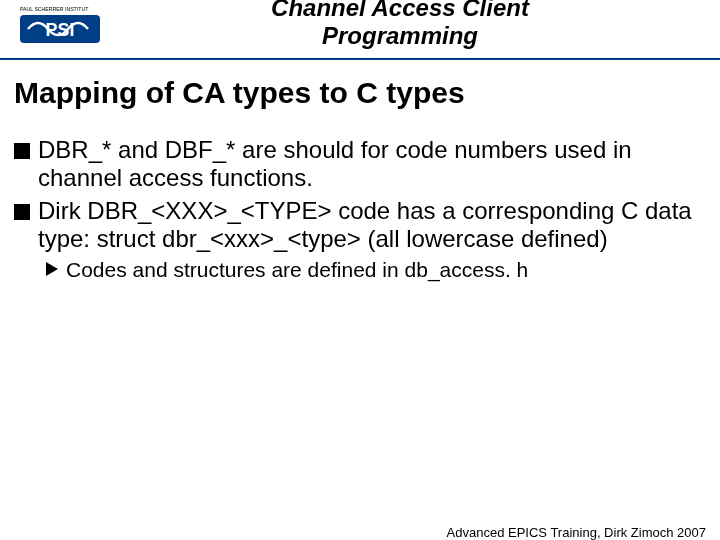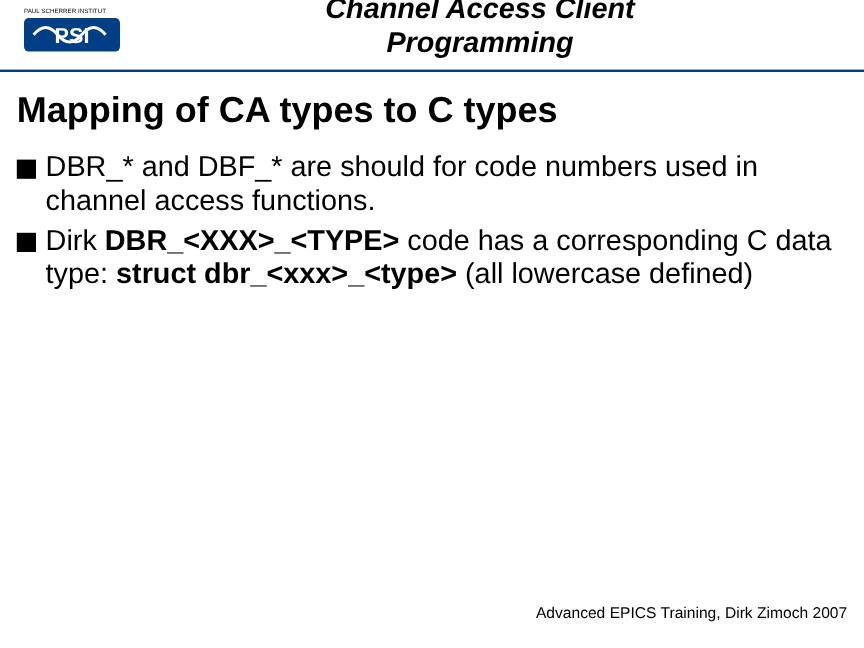--- a/index.html
+++ b/index.html
@@ -27,21 +27,21 @@
       font-size: 24px;
       font-weight: bold;
       font-style: italic;
       color: #000;
       margin-top: -6px;
     }
     .slide-title {
       font-size: 30px;
       font-weight: bold;
       color: #000;
-      margin: 16px 14px 16px 14px;
+      margin: 16px 14px 26px 14px;
     }
     .content {
       padding: 0 14px;
     }
     .bullet-l1 {
       display: flex;
       align-items: flex-start;
       font-size: 24px;
       color: #000;
       margin-bottom: 4px;
@@ -62,25 +62,25 @@
       color: #000;
       margin-left: 30px;
       margin-bottom: 2px;
     }
     .marker-tri {
       flex-shrink: 0;
       margin-top: 3px;
       margin-right: 6px;
     }
     .bullet-l2 .text { flex: 1; line-height: 1.2; }
-    b { font-weight: bold; }
+    b { font-weight: normal; }
     .footer {
       position: absolute;
       right: 14px;
-      bottom: 22px;
+      bottom: 0;
       font-size: 13px;
       color: #000;
     }
   </style>
 </head>
 <body>
 
 <div class="header">
   <div class="logo">
     <svg width="80" height="44" viewBox="0 0 80 44">
@@ -105,17 +105,23 @@
     <div class="text">DBR_* and DBF_* are should for code numbers used in channel access functions.</div>
   </div>
 
   <div class="bullet-l1">
     <div class="marker-sq"></div>
     <div class="text"><span>Dirk </span><b>DBR_&lt;XXX&gt;_&lt;TYPE&gt;</b><span> code has a corresponding C data type: </span><b>struct dbr_&lt;xxx&gt;_&lt;type&gt;</b><span> (all lowercase defined)</span></div>
   </div>
 
 
 
+  <div class="bullet-l2">
+    <svg class="marker-tri" width="16" height="18">
+        <path d="M2 2 L14 9 L2 16 Z" fill="#000"></path>
+      </svg>
+    <div class="text"><span>Codes and structures are defined in </span><b>db_access. h</b></div>
+  </div>
 
 
 </div>
 
 <div class="footer">Advanced EPICS Training, Dirk Zimoch 2007</div>
 
 </body></html>

